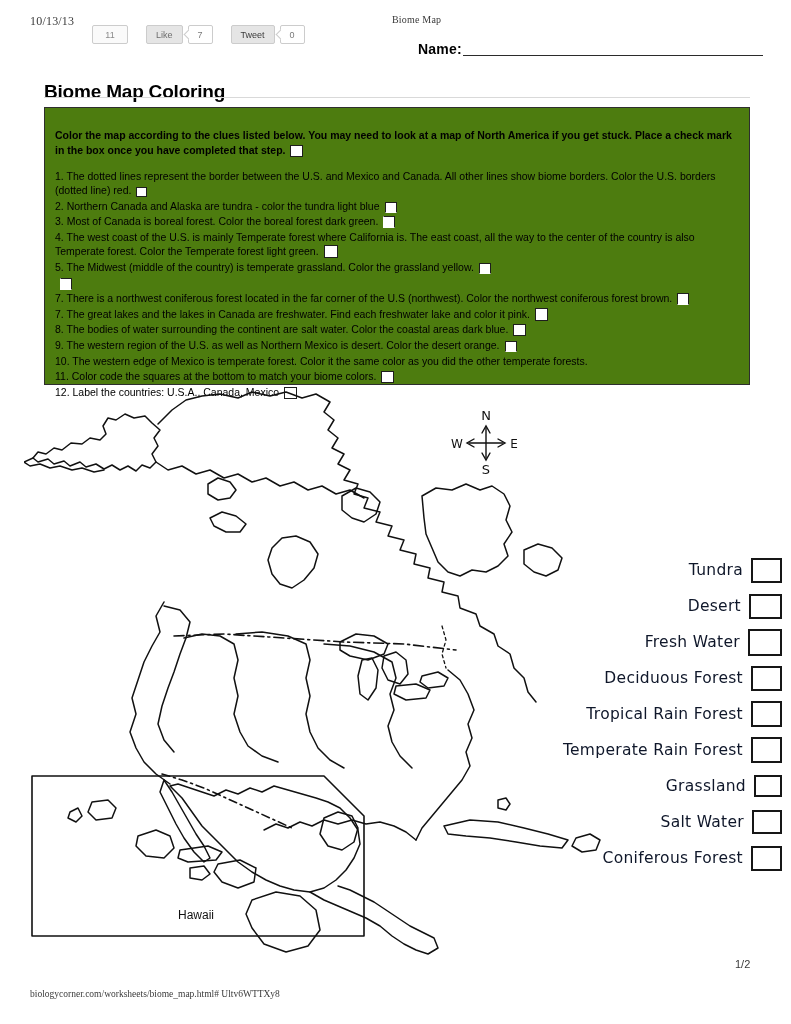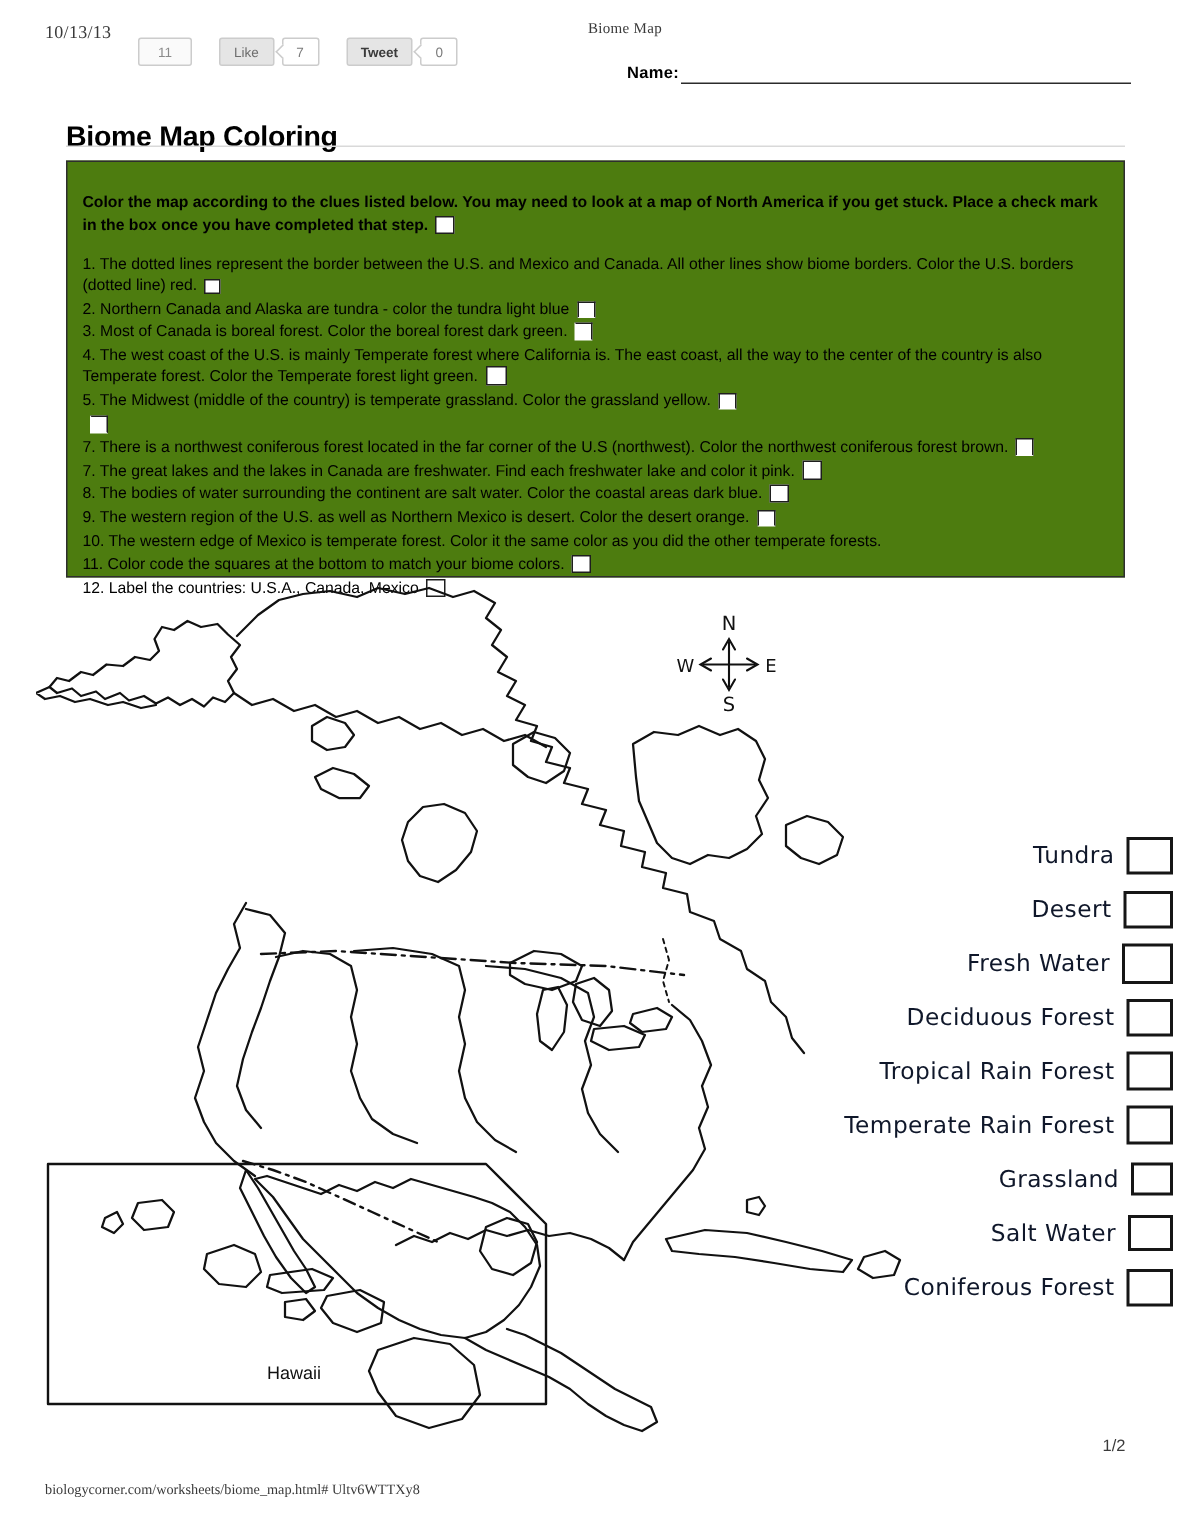--- a/index.html
+++ b/index.html
@@ -29,36 +29,36 @@
     min-width:34px;height:17px;border:1px solid #cccccc;border-radius:2px;
     background:#fafafa;display:flex;align-items:center;justify-content:center;
     font-size:9px;color:#8a8a8a;font-family:"Liberation Sans",sans-serif;
   }
   .fb-group,.tw-group{display:flex;align-items:center;}
   .btn-pill{
     height:17px;border:1px solid #cccccc;border-radius:2px;background:#e5e5e5;
     display:flex;align-items:center;justify-content:center;
     font-size:9px;color:#6d6d6d;padding:0 9px;
   }
-  .btn-pill.bold{font-weight:bold;color:#3b3b3b;}
+  .btn-pill.bold{font-weight:normal;color:#3b3b3b;}
   .bubble{
     position:relative;height:17px;min-width:15px;margin-left:5px;
     border:1px solid #cccccc;border-radius:2px;background:#ffffff;
     display:flex;align-items:center;justify-content:center;
     font-size:9px;color:#7a7a7a;padding:0 4px;
   }
   .bubble:before{
     content:"";position:absolute;left:-4px;top:5px;width:6px;height:6px;
     background:#ffffff;border-left:1px solid #cccccc;border-bottom:1px solid #cccccc;
     transform:rotate(45deg);
   }
 
   
   .name-block{position:absolute;left:418px;top:42px;display:flex;align-items:flex-end;}
-  .name-label{font-size:11px;font-weight:bold;letter-spacing:0.2px;line-height:14px;}
+  .name-label{font-size:14px;font-weight:bold;letter-spacing:0.2px;line-height:14px;}
   .name-rule{width:300px;border-bottom:1.6px solid #2b2b2b;margin-left:1px;height:13px;}
 
   
   .sheet-title{
     position:absolute;left:44px;top:68px;
     font-size:19px;font-weight:bold;letter-spacing:-0.2px;
   }
   .title-rule{
     position:absolute;left:44px;top:97px;width:706px;height:1px;background:#d9d9d9;
   }

